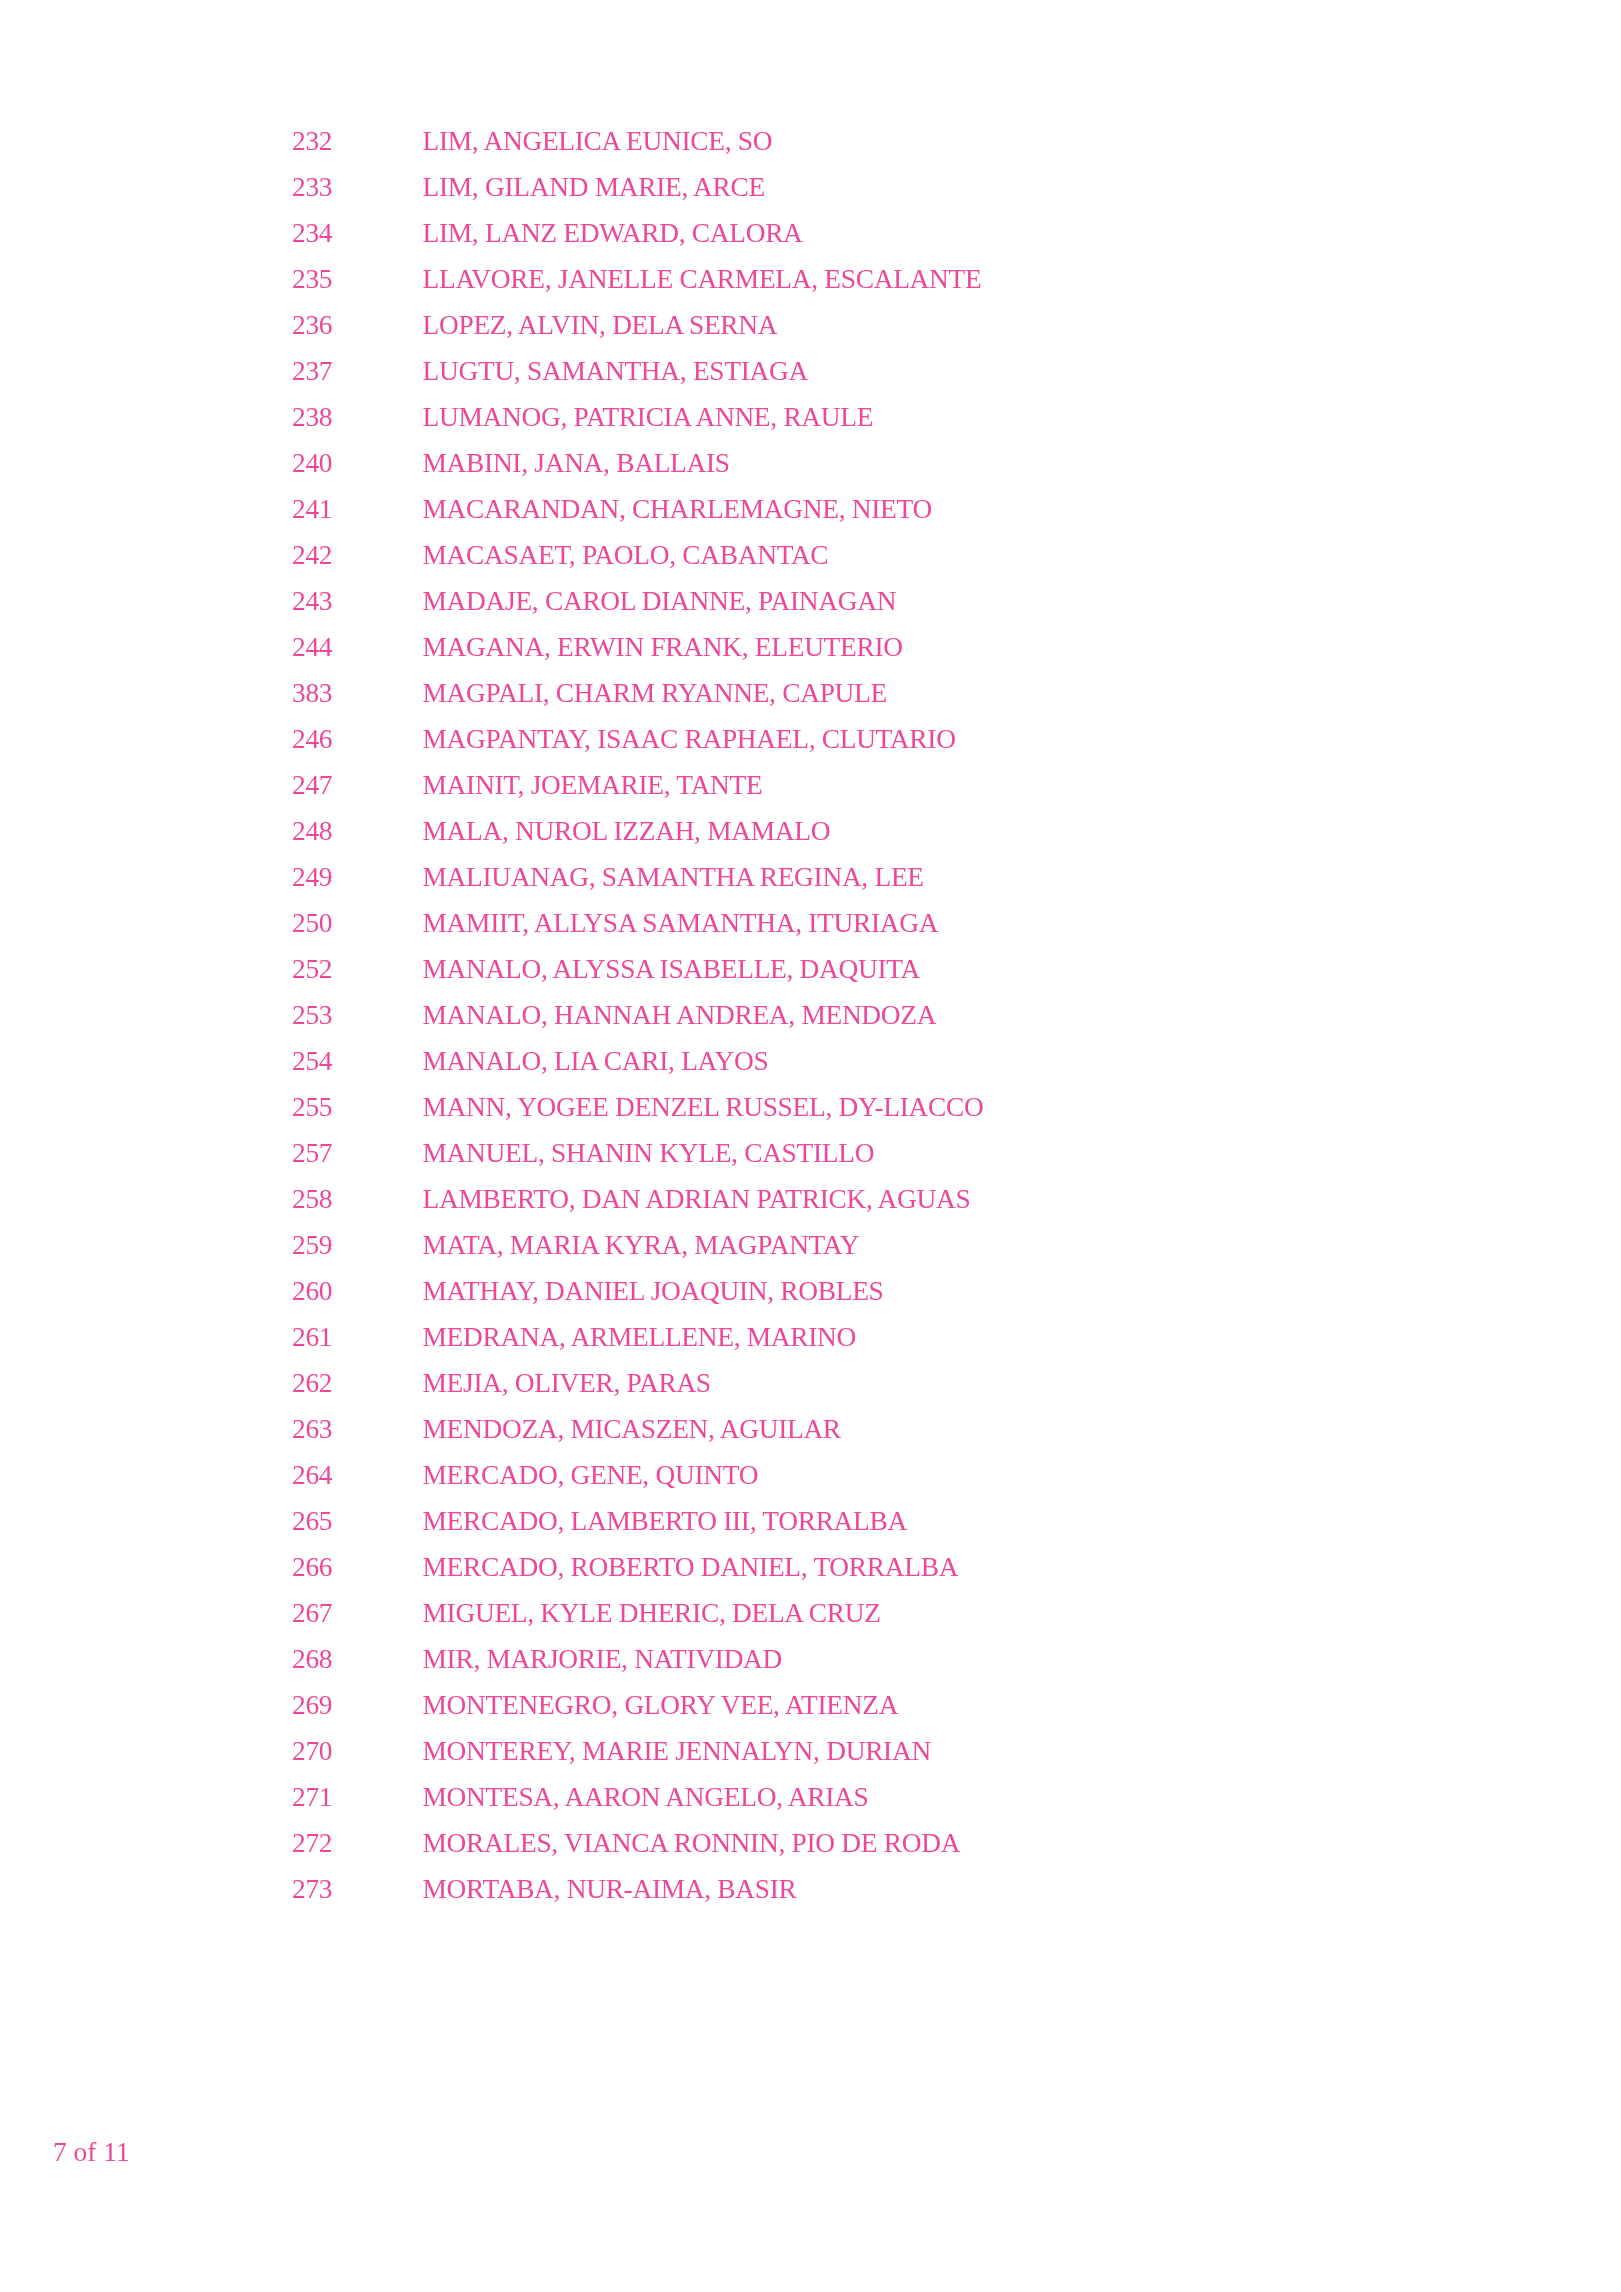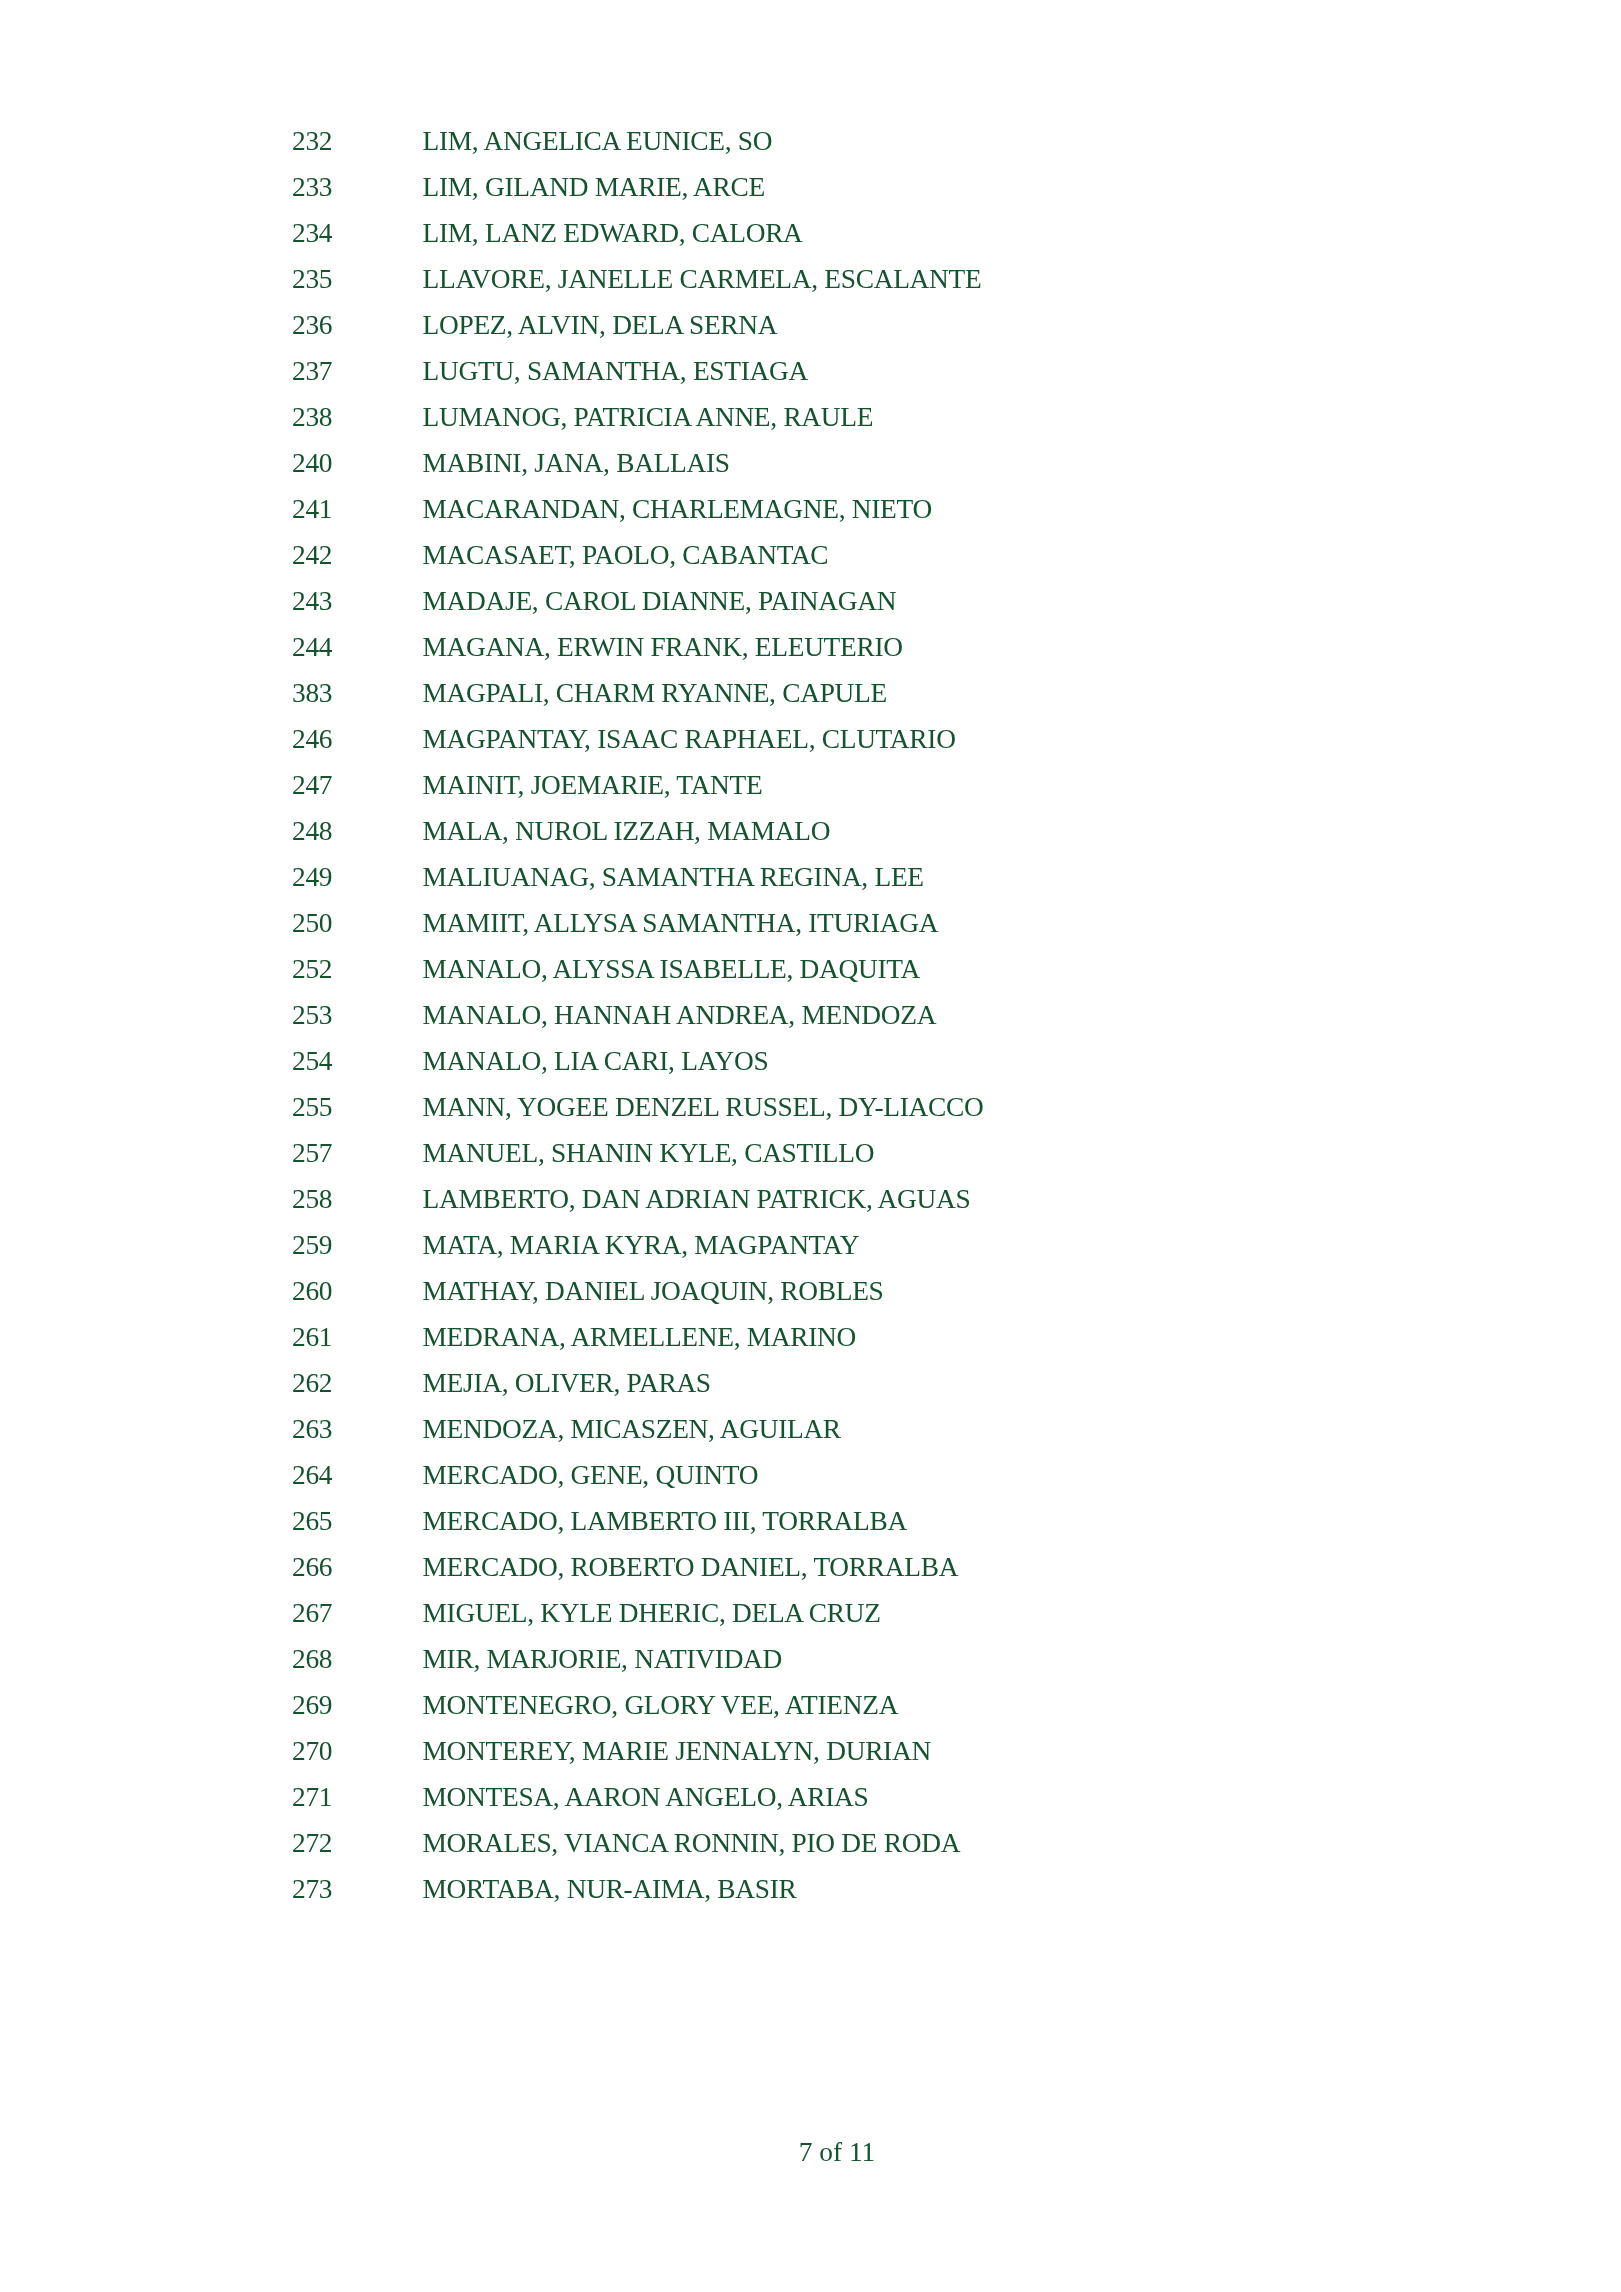--- a/index.html
+++ b/index.html
@@ -5,21 +5,21 @@
   html, body {
     margin: 0;
     padding: 0;
     background: #ffffff;
   }
   .page {
     position: relative;
     width: 1621px;
     height: 2293px;
     background: #ffffff;
-    color: #14532d;
+    color: #ec4899;
     font-family: "Liberation Serif", serif;
     overflow: hidden;
   }
   .list {
     position: absolute;
     top: 118px;
     left: 292px;
     right: 59px;
   }
   .row {
@@ -33,21 +33,21 @@
     display: inline-block;
     width: 124px;
   }
   .footer {
     position: absolute;
     top: 2129px;
     left: 0;
     width: 100%;
     box-sizing: border-box;
     padding-left: 53px;
-    text-align: center;
+    text-align: left;
     font-size: 27.4px;
     line-height: 46px;
   }
 </style>
 </head>
 <body>
 
 <div class="page">
   <div class="list" id="examinee-list">
   <div class="row">

